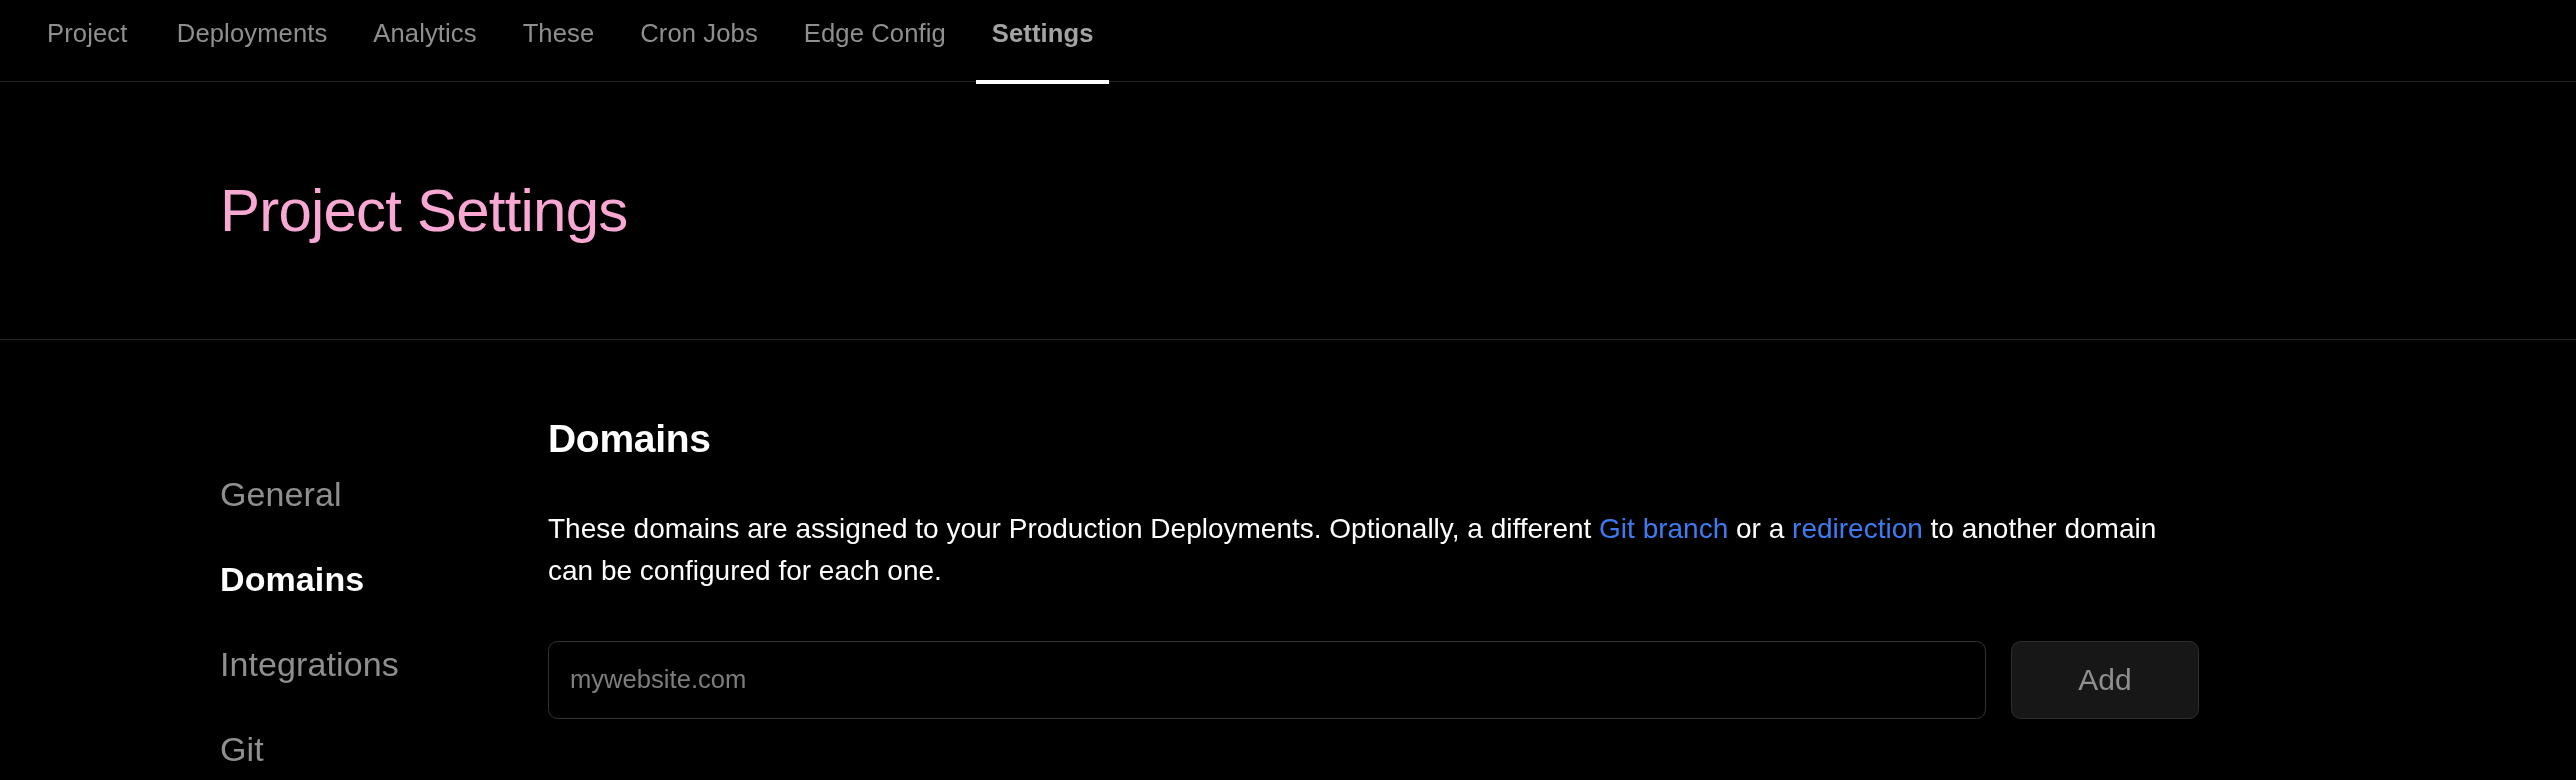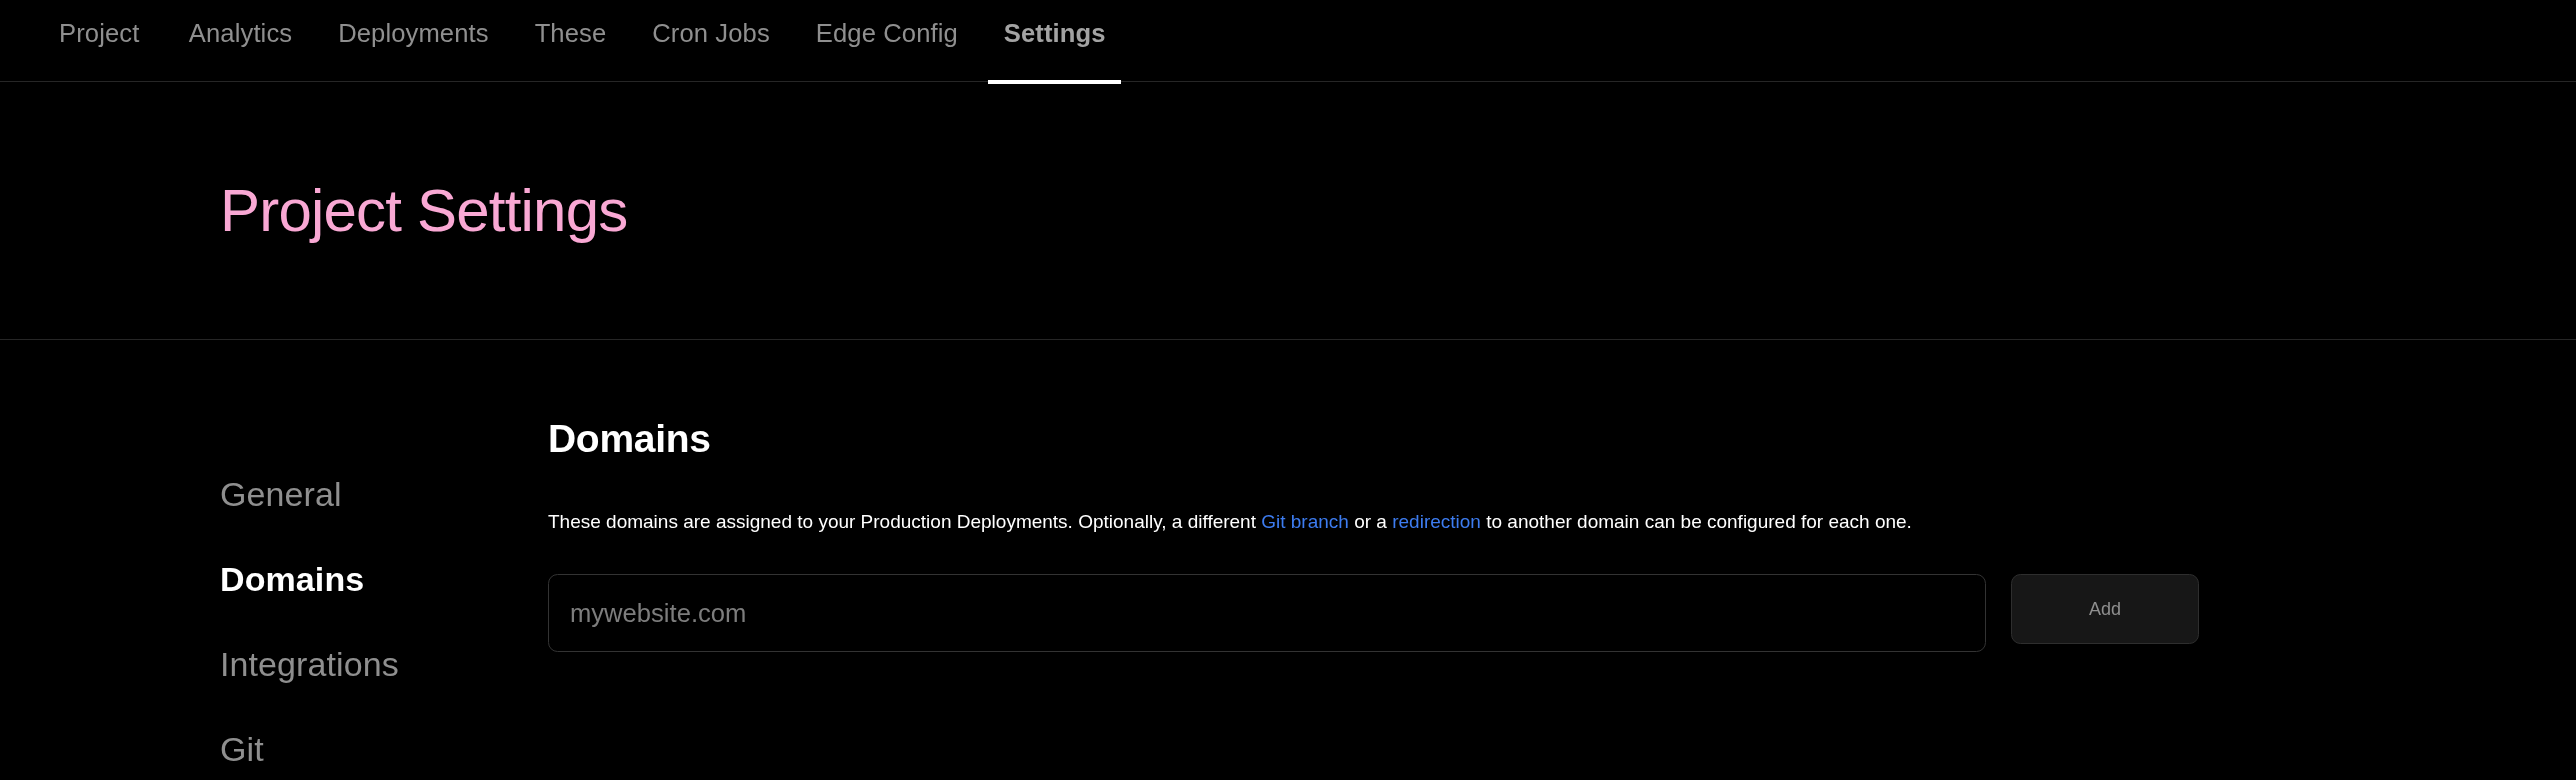--- a/index.html
+++ b/index.html
@@ -24,21 +24,20 @@
     height: 82px;
     border-bottom: 1.9px solid #262626;
     padding-left: 47px;
   }
   .topnav-tabs {
     display: flex;
     align-items: flex-start;
     height: 100%;
     gap: 0;
     padding-top: 21px;
-    margin-left: 12px;
   }
   .tab {
     position: relative;
     font-size: 25.6px;
     line-height: 1;
     color: #8f8f8f;
     padding: 0 23px 0 23px;
     height: 61px;
     display: flex;
     align-items: flex-start;
@@ -107,25 +106,25 @@
   }
   .content-title {
     font-size: 39px;
     font-weight: 700;
     line-height: 1.1;
     color: #ffffff;
     letter-spacing: -0.3px;
     margin-bottom: 47px;
   }
   .content-desc {
-    font-size: 19px;
+    font-size: 28px;
     line-height: 1.5;
     color: #ffffff;
     max-width: 1734px;
-    margin-bottom: 38px;
+    margin-bottom: 49px;
   }
   .content-desc a {
     color: #3d7cf0;
     text-decoration: none;
     cursor: pointer;
   }
 
   .form-row {
     display: flex;
     align-items: stretch;
@@ -141,41 +140,41 @@
     color: #ffffff;
     font-family: "Liberation Sans", sans-serif;
     font-size: 25.6px;
     padding: 0 21px;
     outline: none;
   }
   .domain-input::placeholder { color: #7d7d7d; }
 
   .add-button {
     flex: 0 0 188px;
-    height: 70px;
+    height: 78px;
     background: #171717;
     border: 1.9px solid #2e2e2e;
     border-radius: 9.5px;
     color: #8f8f8f;
     font-family: "Liberation Sans", sans-serif;
-    font-size: 18px;
+    font-size: 30px;
     cursor: pointer;
     display: flex;
     align-items: center;
     justify-content: center;
   }
 </style>
 </head>
 <body>
 
 <nav class="topnav">
   <div class="topnav-tabs">
       <div class="tab">Project</div>
+      <div class="tab">Deployments</div>
       <div class="tab">Analytics</div>
-      <div class="tab">Deployments</div>
       <div class="tab">These</div>
       <div class="tab">Cron Jobs</div>
       <div class="tab">Edge Config</div>
       <div class="tab active">Settings</div>
     </div>
 </nav>
 
 <header class="page-header">
   <h1 class="page-title">Project Settings</h1>
 </header>

